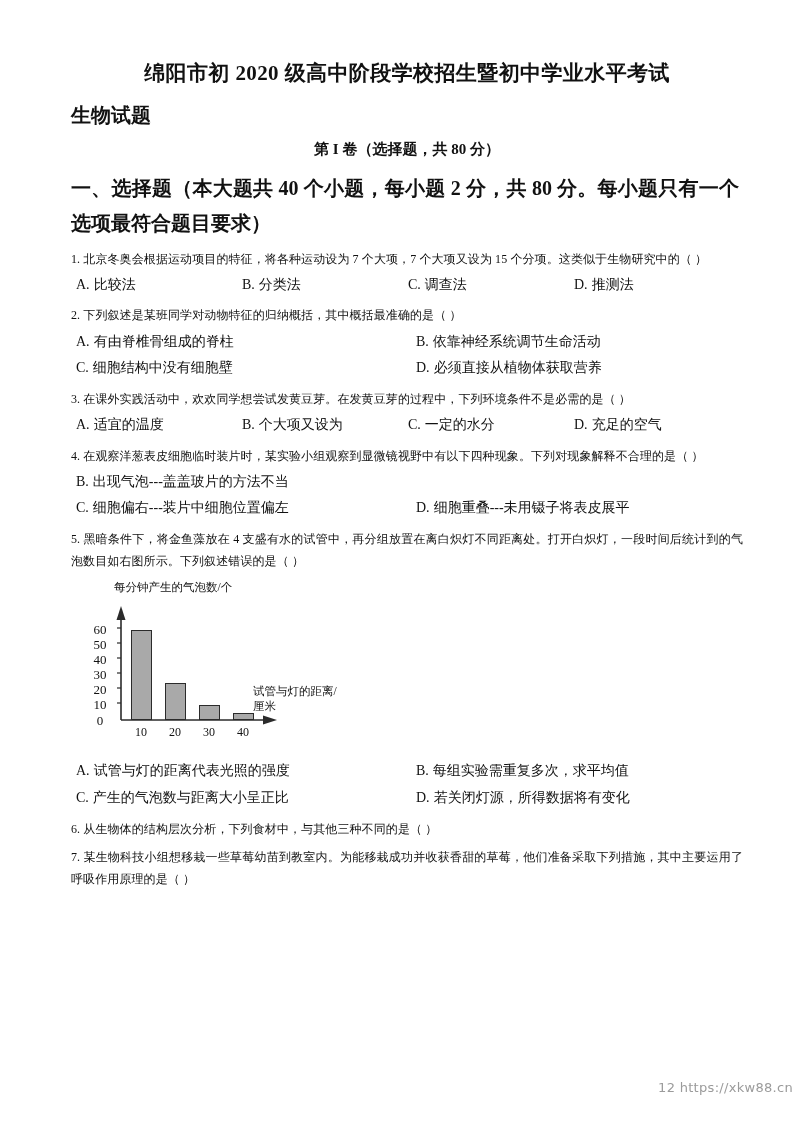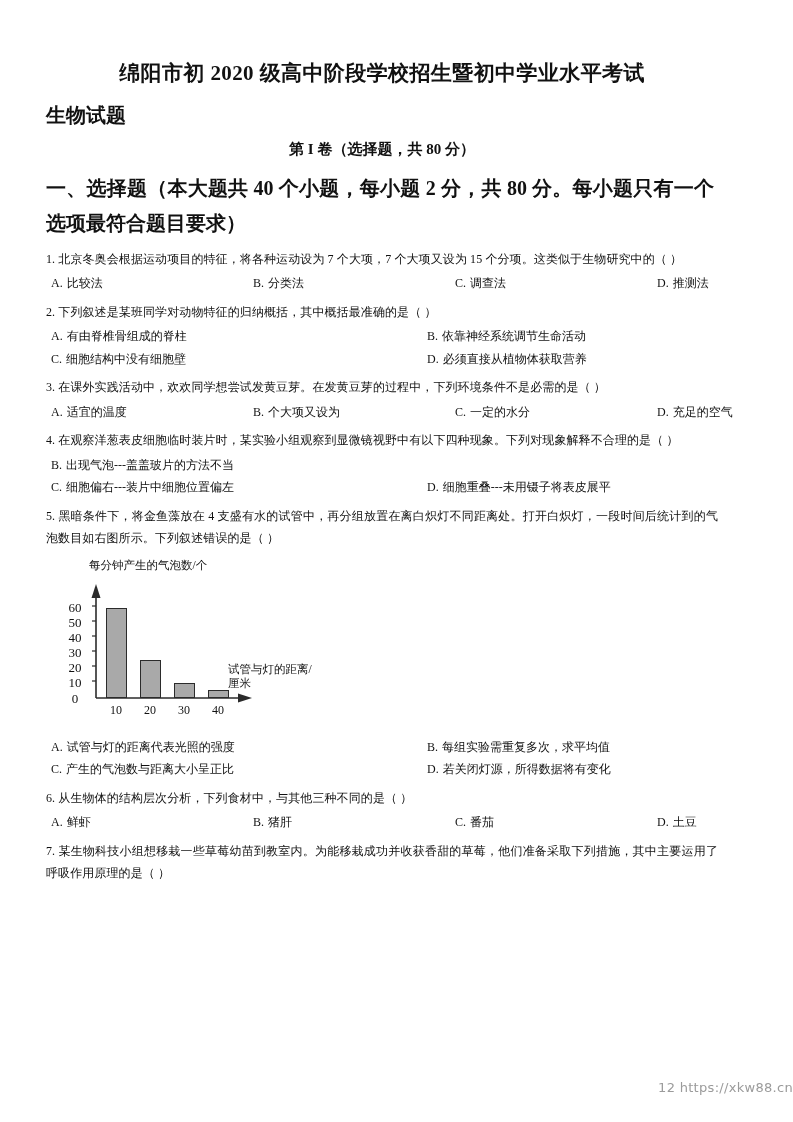--- a/index.html
+++ b/index.html
@@ -17,21 +17,21 @@
   }
   .page {
     position: absolute;
     left: 0; top: 0;
     width: 793px;
     height: 1122px;
     padding: 0;
   }
   .content {
     position: absolute;
-    left: 46px;
+    left: 71px;
     top: 58px;
     width: 672px;
   }
 
   
   .doc-title {
     text-align: center;
     font-size: 21px;
     font-weight: bold;
     letter-spacing: 0.4px;
@@ -67,24 +67,23 @@
     line-height: 1.85;
     text-align: justify;
     margin: 6px 0 2px 0;
     letter-spacing: 0.1px;
   }
   .opts {
     margin: 2px 0 2px 0;
   }
   .opt-row {
     display: flex;
-    font-size: 12px;
+    font-size: 14px;
     line-height: 1.9;
     margin: 0;
-    gap: 36px;
   }
   
   .opt-row.cols4 .opt { width: 166px; flex: 0 0 166px; }
   .opt-row.cols4 .opt:first-child { padding-left: 5px; }
   
   .opt-row.cols2 .opt { width: 336px; flex: 0 0 336px; }
   .opt-row.cols2 .opt:first-child { padding-left: 5px; }
   .opt-row.cols2 .opt:nth-child(2) { padding-left: 4px; }
 
   .opt-letter { margin-right: 4px; }
@@ -267,28 +266,20 @@
         </div>
         <div class="opt-row cols2">
           <div class="opt"><span class="opt-letter">C.</span><span>产生的气泡数与距离大小呈正比</span></div>
           <div class="opt"><span class="opt-letter">D.</span><span>若关闭灯源，所得数据将有变化</span></div>
         </div>
       </div>
     </div>
 
     <div class="q">
       <div class="q-stem">6. 从生物体的结构层次分析，下列食材中，与其他三种不同的是（      ）</div>
-      <div class="opts">
-        <div class="opt-row cols4">
-          <div class="opt"><span class="opt-letter">A.</span><span>鲜虾</span></div>
-          <div class="opt"><span class="opt-letter">B.</span><span>猪肝</span></div>
-          <div class="opt"><span class="opt-letter">C.</span><span>番茄</span></div>
-          <div class="opt"><span class="opt-letter">D.</span><span>土豆</span></div>
-        </div>
-      </div>
     </div>
 
     <div class="q">
       <div class="q-stem">7. 某生物科技小组想移栽一些草莓幼苗到教室内。为能移栽成功并收获香甜的草莓，他们准备采取下列措施，其中主要运用了呼吸作用原理的是（      ）</div>
     </div>
 
   </div>
 
   <div class="footer">12 https://xkw88.cn</div>
 </div>

